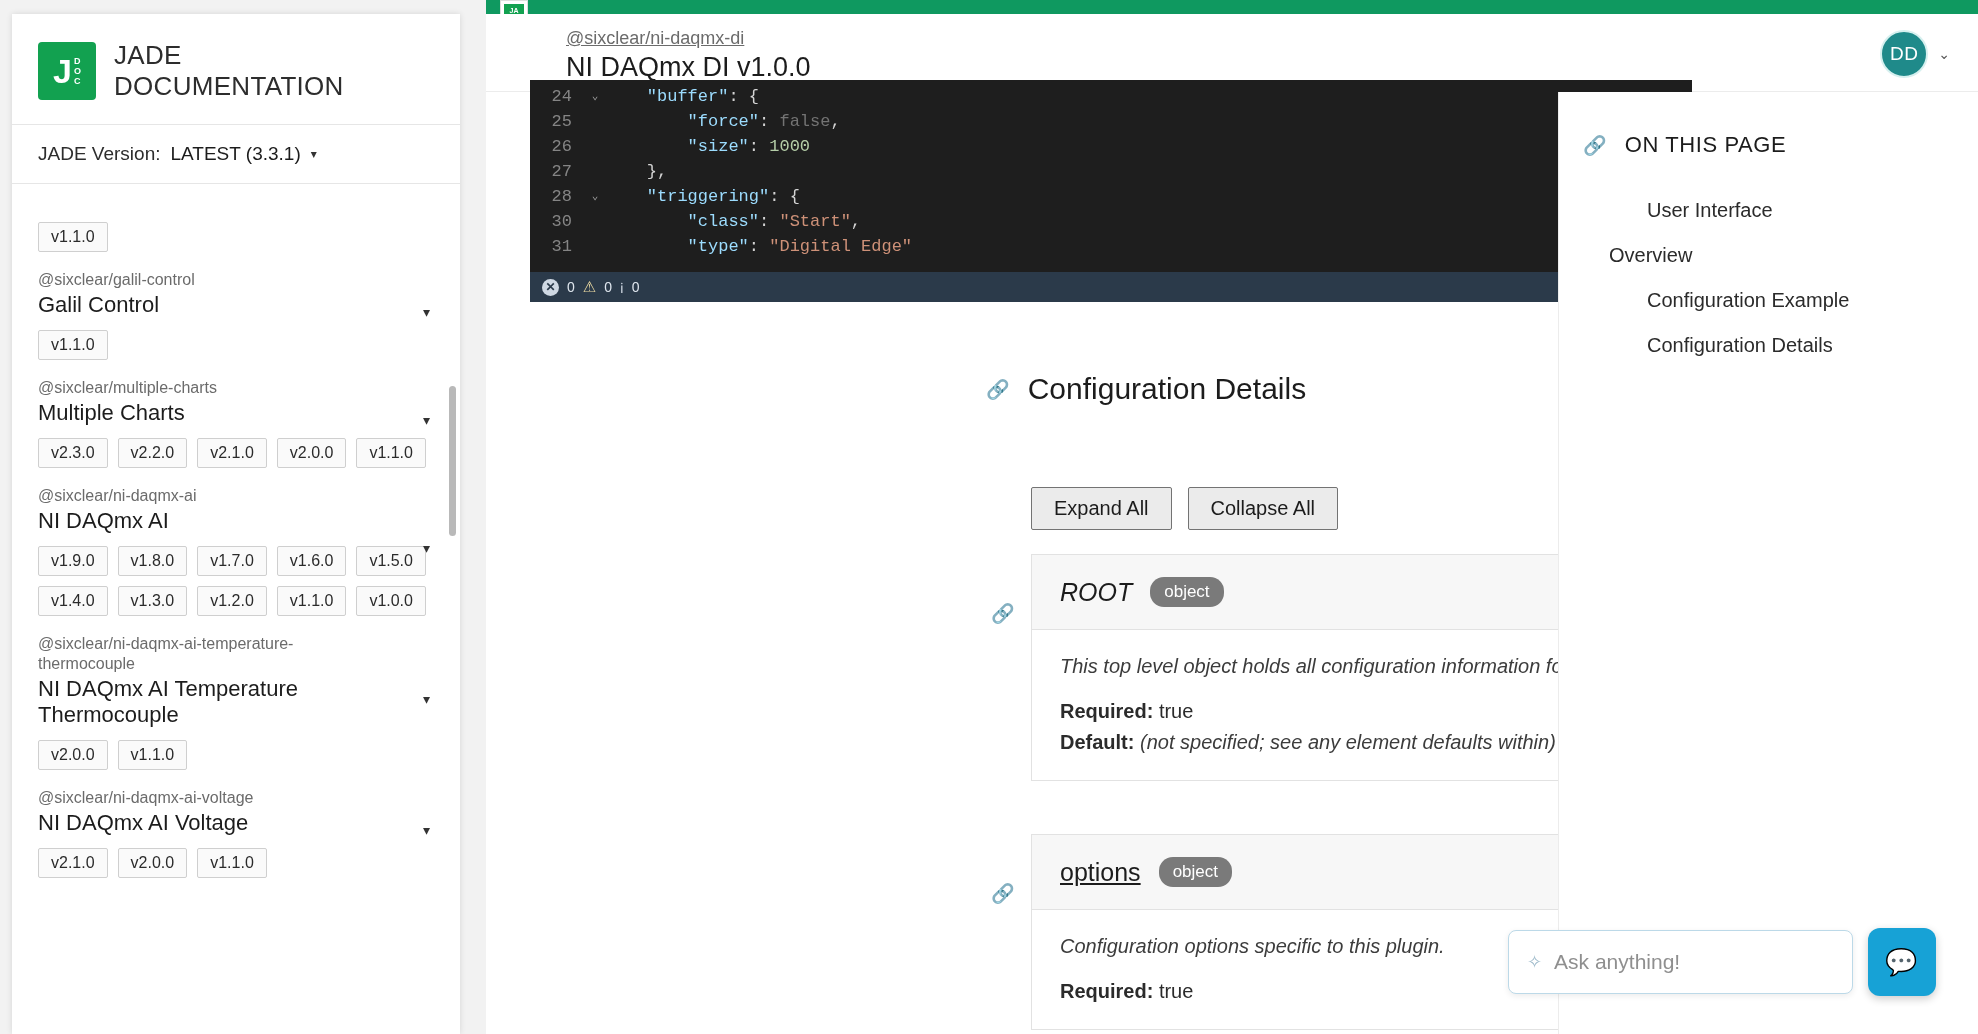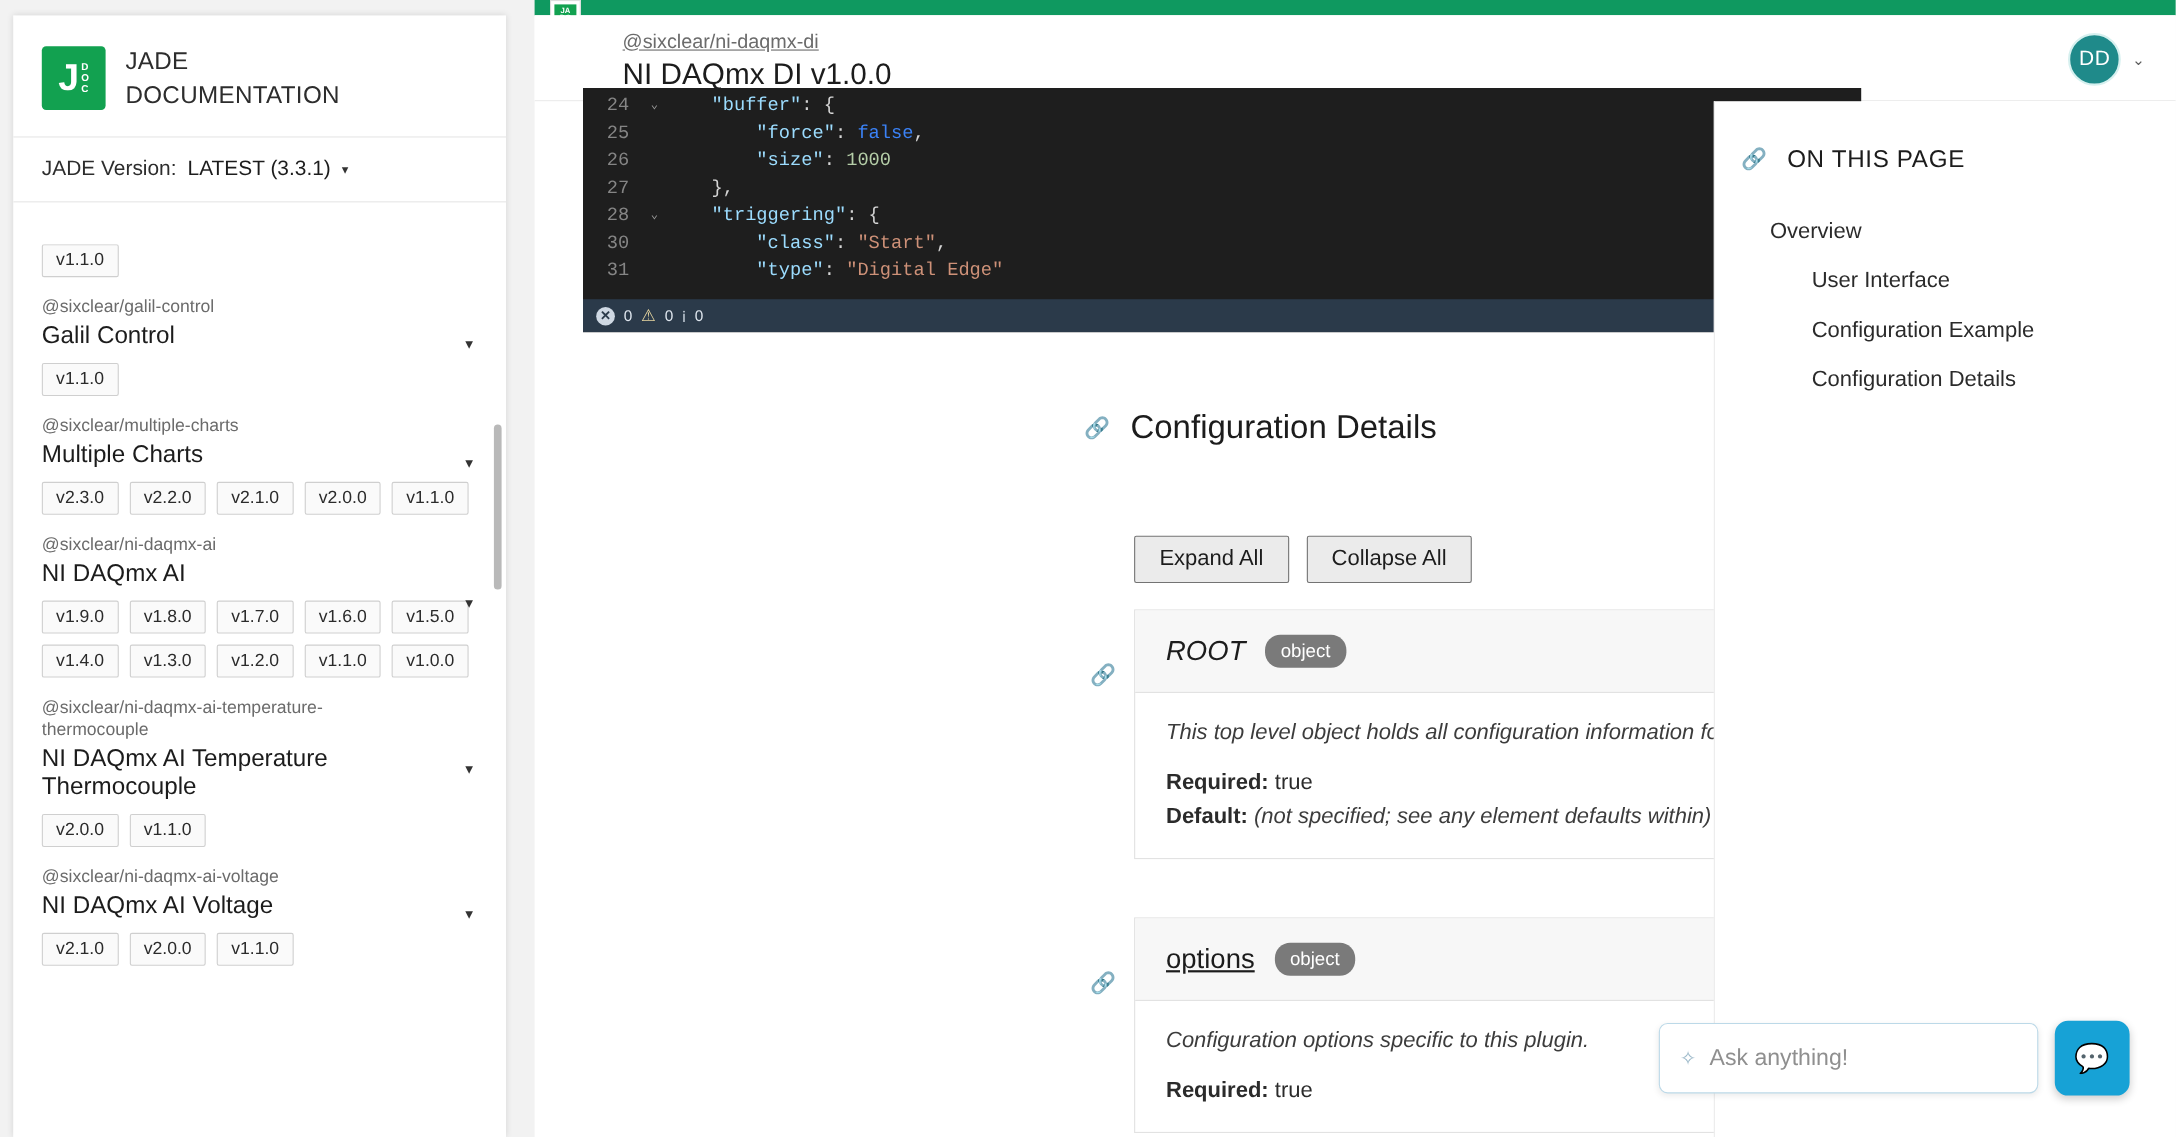--- a/index.html
+++ b/index.html
@@ -57,21 +57,21 @@
     color: #fff;
   }
   .brand-logo .letters {
     display: flex; align-items: center; gap: 2px;
   }
   .brand-logo .big { font-size: 34px; font-weight: bold; line-height: 1; }
   .brand-logo .stack {
     display: flex; flex-direction: column; font-size: 9px; font-weight: bold; line-height: 10px;
   }
   .brand-title {
-    font-size: 22px; color: #2d2d2d; letter-spacing: .3px; line-height: 31px;
+    font-size: 26px; color: #2d2d2d; letter-spacing: .3px; line-height: 31px;
   }
   .version-row {
     display: flex; align-items: center; gap: 10px;
     padding: 18px 26px;
     border-bottom: 1px solid #e6e6e6;
     font-size: 19px; color: #2d2d2d;
   }
   .version-value { font-weight: normal; color: #1c1c1c; }
   .caret { font-size: 12px; color: #333; }
 
@@ -144,21 +144,21 @@
   }
   .cl { display: flex; height: 25px; align-items: center; }
   .ln {
     width: 54px; text-align: right; color: #858585; padding-right: 12px; flex: none;
   }
   .fold { width: 22px; color: #a0a0a0; font-size: 11px; flex: none; text-align: center; }
   .ctext { white-space: pre; color: #d4d4d4; }
   .k-prop { color: #9cdcfe; }
   .k-str { color: #ce9178; }
   .k-num { color: #b5cea8; }
-  .k-kw  { color: #3b82f6; }
+  .k-kw  { color: #737373; }
   .k-pun { color: #d4d4d4; }
   .code-status {
     position: absolute; left: 0; right: 0; bottom: 0; height: 30px;
     background: #2b3a4a; display: flex; align-items: center; gap: 8px;
     padding: 0 12px; color: #dfe6ee; font-size: 14px;
   }
   .badge-dot {
     width: 17px; height: 17px; border-radius: 50%;
     background: #cfd8e3; color: #2b3a4a;
     display: inline-flex; align-items: center; justify-content: center;
@@ -504,22 +504,22 @@
       </div>
     </div>
     <span class="card-anchor" style="top:868px;">🔗</span>
 
     <div class="rail">
       <div class="rail-head">
         <span class="anchor-icon">🔗</span>
         <span class="rail-title">ON THIS PAGE</span>
       </div>
       <div class="rail-list">
+        <div class="rail-item sub">User Interface</div>
         <div class="rail-item">Overview</div>
-        <div class="rail-item sub">User Interface</div>
         <div class="rail-item sub">Configuration Example</div>
         <div class="rail-item sub">Configuration Details</div>
       </div>
     </div>
 
   </div>
 
   <div class="ask">
     <span class="spark">✧</span>
     <span class="ph">Ask anything!</span>

